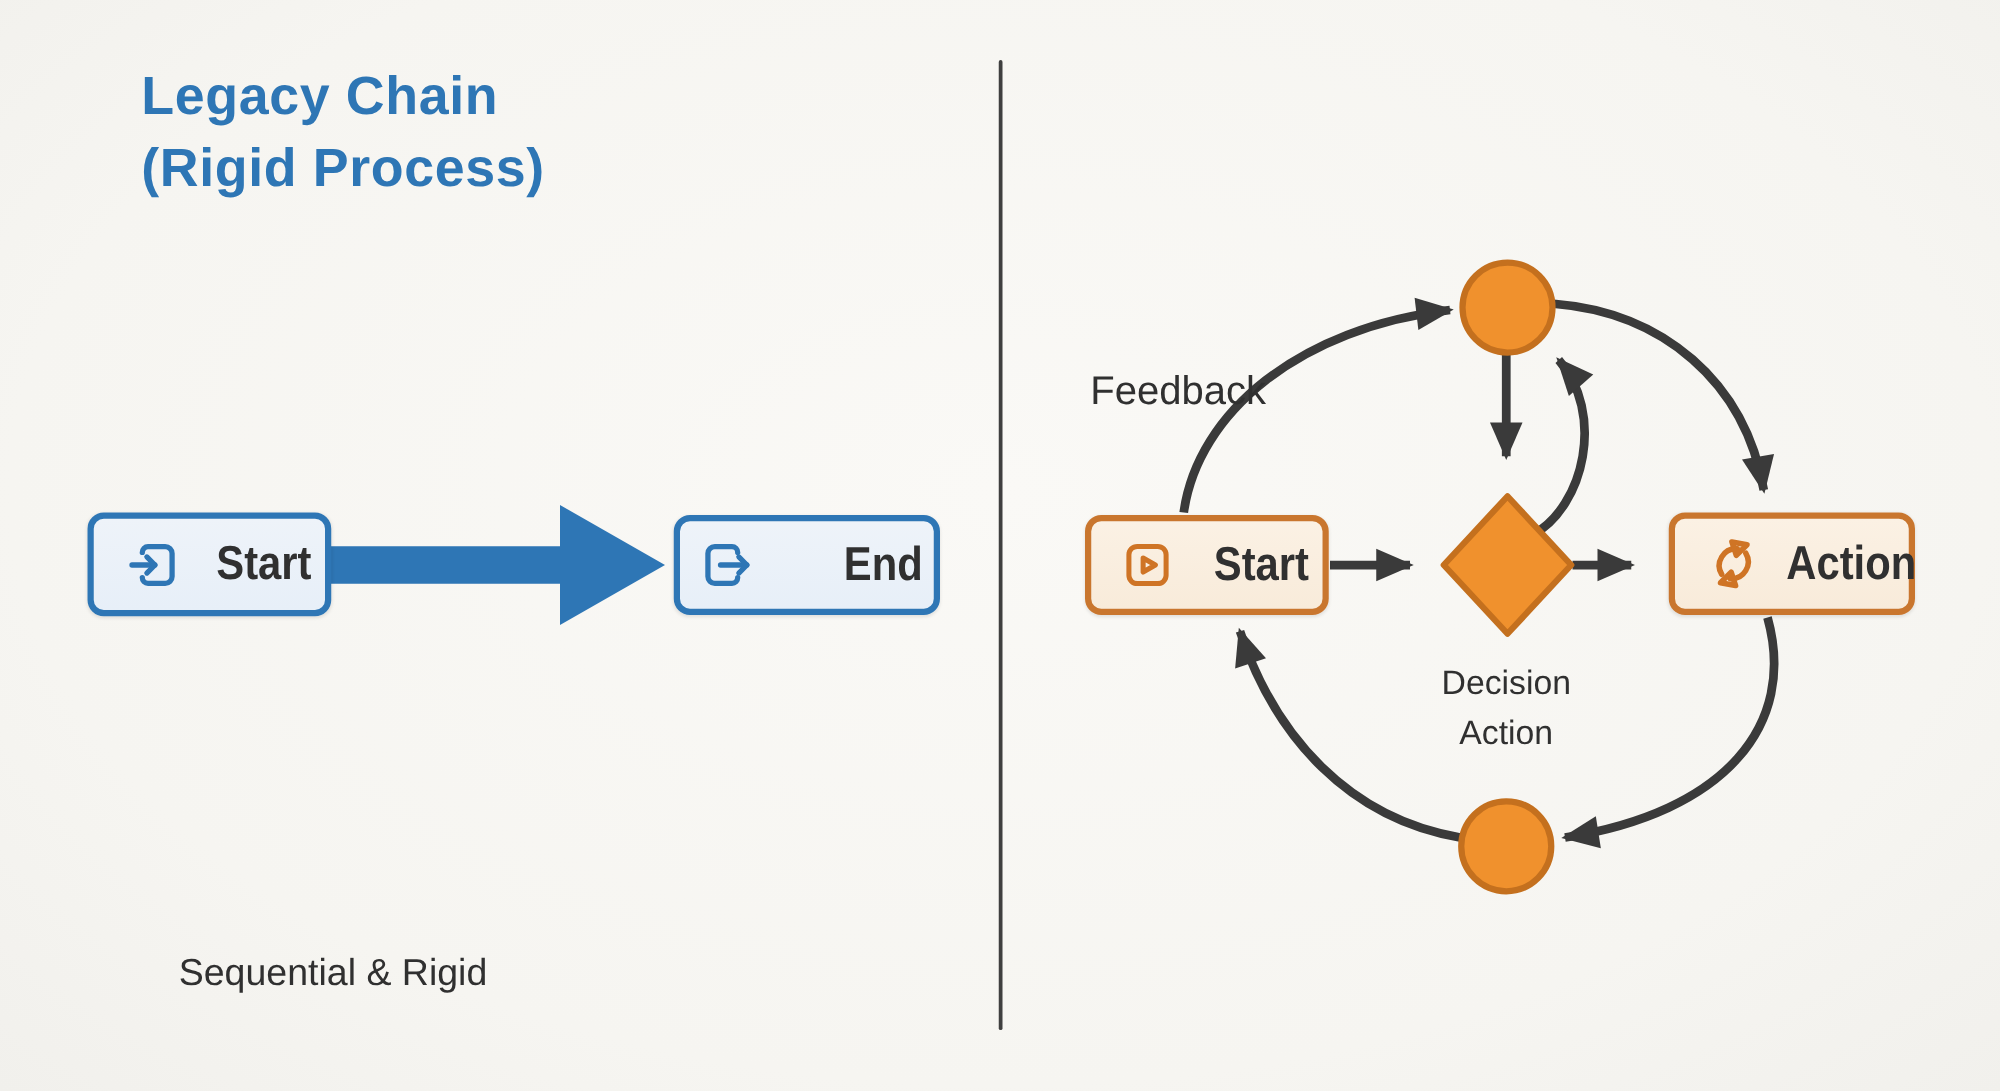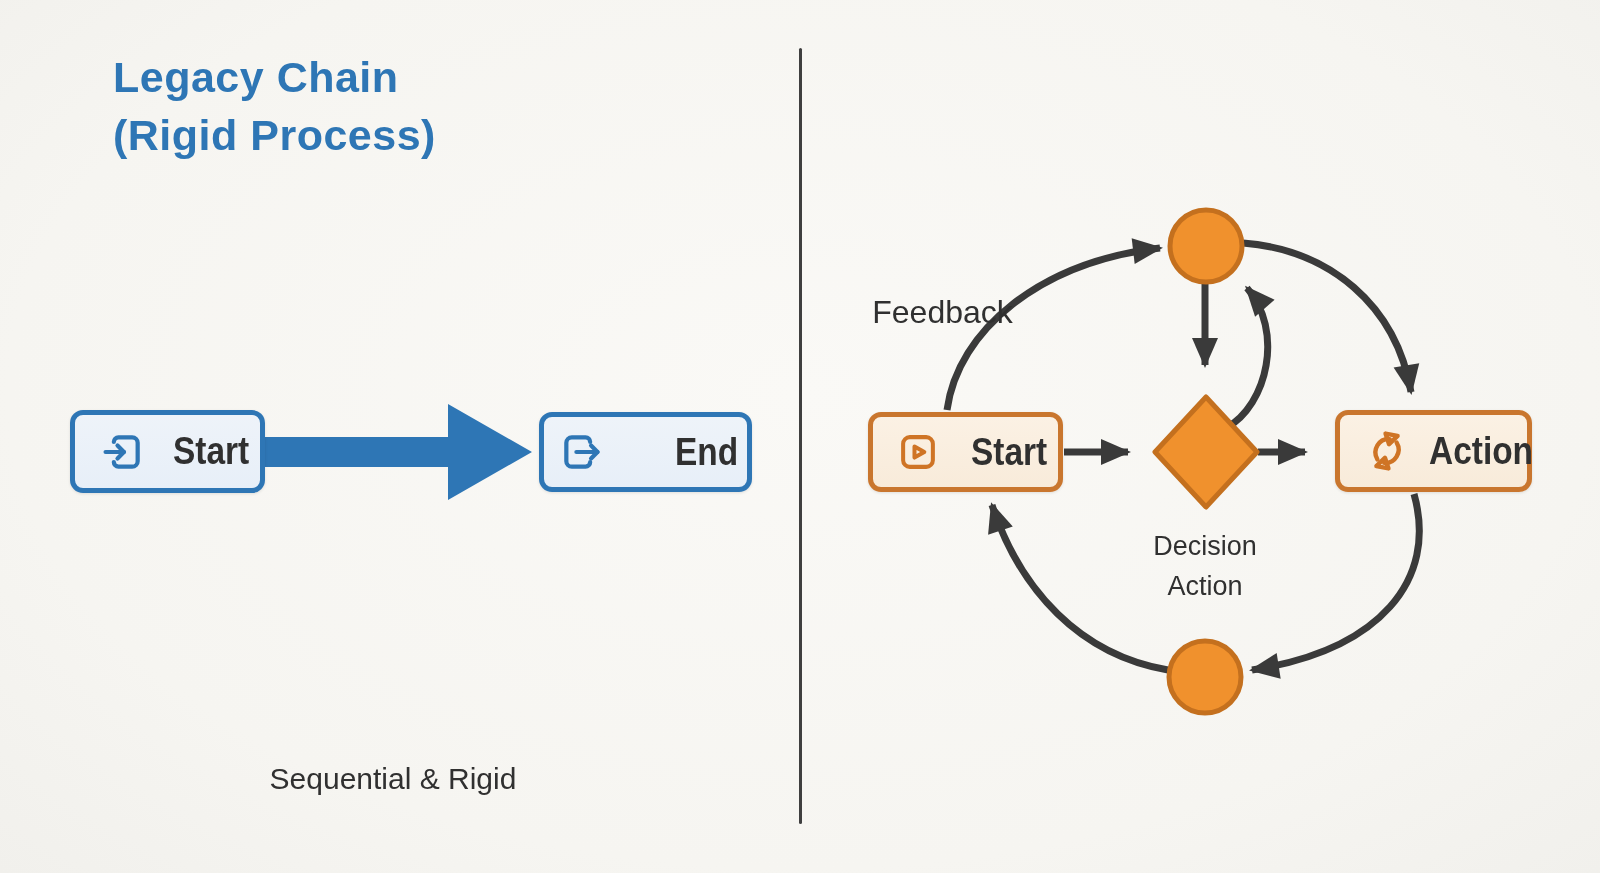--- a/index.html
+++ b/index.html
@@ -13,21 +13,21 @@
     position:relative;width:1600px;height:873px;overflow:hidden;
     font-family:"Liberation Sans", sans-serif;
     background:radial-gradient(ellipse at 50% 45%, #FAF9F6 0%, #F6F5F1 70%, #F1F0EC 100%);
   }
   .title{position:absolute;top:48px;width:560px;text-align:left;font-weight:bold;
          font-size:43px;line-height:58px;letter-spacing:.5px;}
   .title-left{left:113px;color:var(--blue,#2E76B5);}
   .title-right{left:898px;color:var(--orange,#DF7E28);}
   .divider{position:absolute;left:799px;top:48px;width:3px;height:776px;
            background:#3F3F3F;border-radius:2px;}
-  .caption{position:absolute;top:762px;width:500px;text-align:center;
+  .caption{position:absolute;top:762px;width:500px;
            font-size:30px;color:var(--text-dark,#303030);}
   .caption-left{left:143px;}
   .caption-right{left:950px;}
   svg.layer{position:absolute;left:0;top:0;z-index:1;}
   .node-box{
     position:absolute;z-index:2;display:flex;align-items:center;
     border-radius:13px;box-sizing:border-box;box-shadow:0 1px 3px rgba(0,0,0,.10);justify-content:space-between;
   }
   .node-box .lbl{font-size:38px;font-weight:bold;color:var(--text-dark,#303030);
                  display:inline-block;transform:scaleX(.88);transform-origin:left center;}

